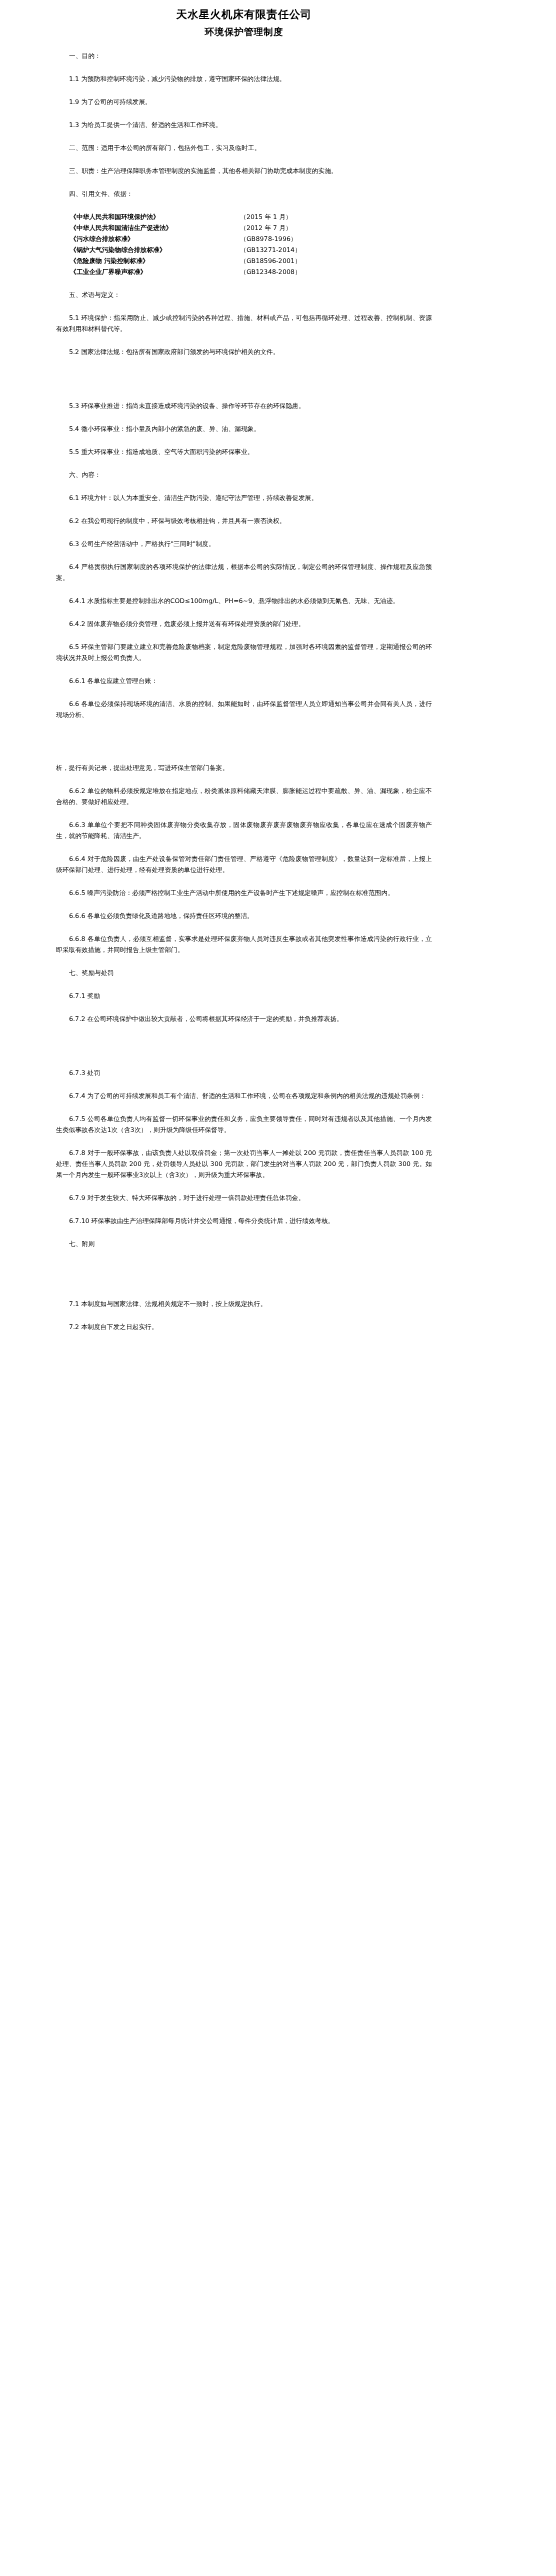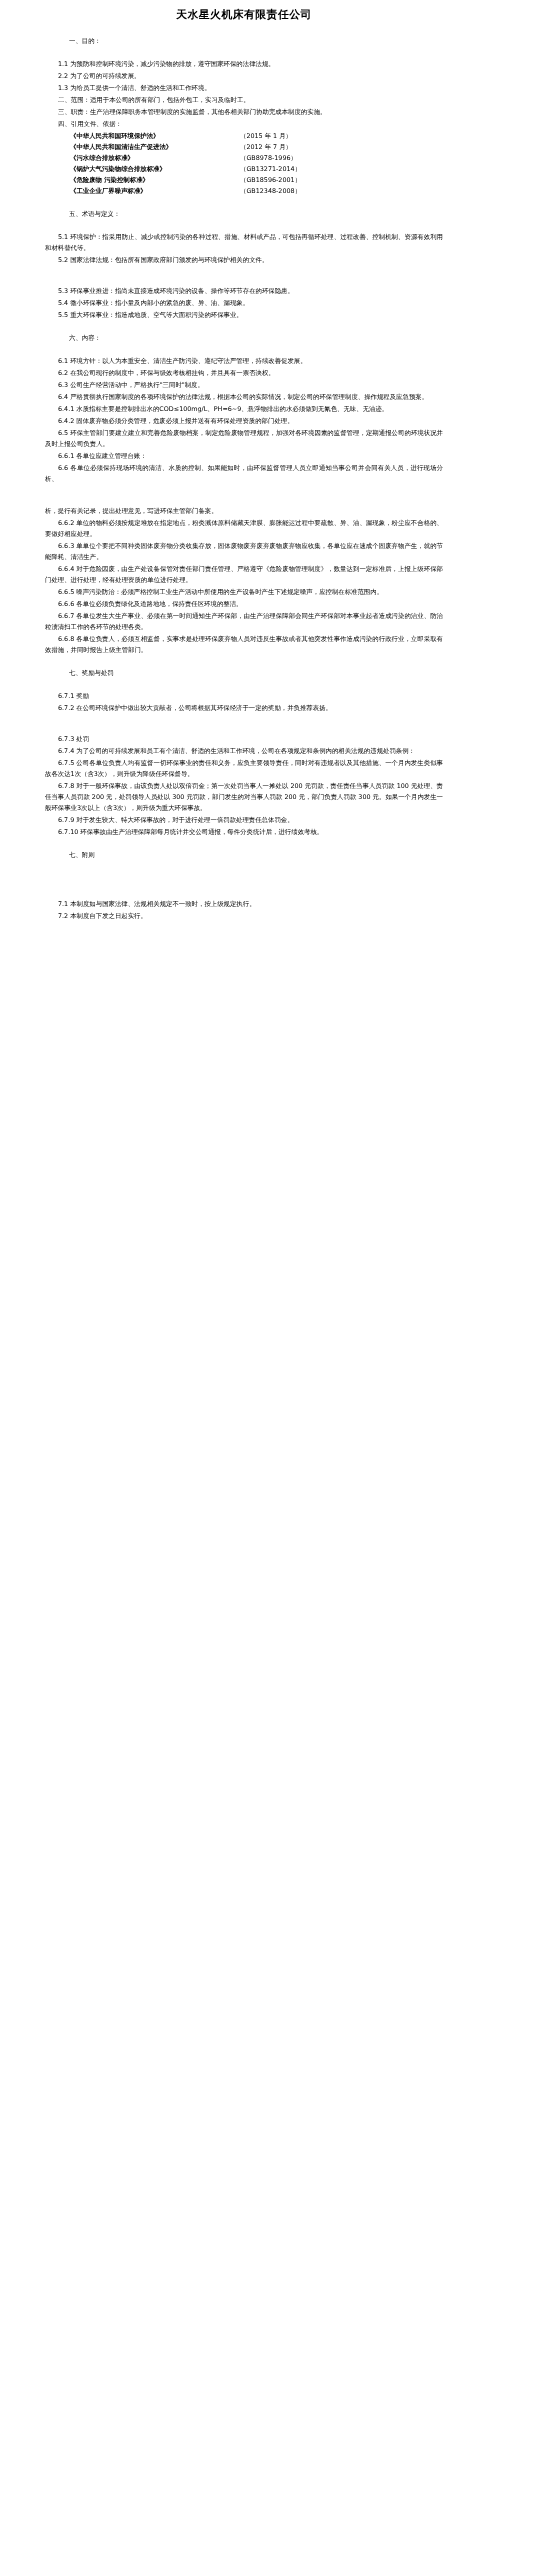--- a/index.html
+++ b/index.html
@@ -36,21 +36,21 @@
     text-align: center;
     font-size: 9.3px;
     font-weight: bold;
     letter-spacing: 0.5px;
     line-height: 15.5px;
     margin: 0 0 3.1px 0;
   }
   .line {
     font-size: 6.4px;
     line-height: 11px;
-    margin: 1px;
+    margin: 12px;
     text-align: justify;
     white-space: pre-wrap;
   }
   .indent-1 { text-indent: 13px; }
   .section-head {
     font-size: 6.4px;
     line-height: 11px;
     margin: 12px;
     text-indent: 13px;
   }
@@ -69,24 +69,25 @@
   }
   .spacer-sm { height: 5.2px; }
   .spacer-md { height: 11.3px; }
   .spacer-lg { height: 20.6px; }
 </style>
 </head>
 <body>
 
 <div class="page">
   <h1 class="doc-title">天水星火机床有限责任公司</h1>
+  <h2 class="doc-subtitle">环境保护管理制度</h2>
 
   <p class="section-head">一、目的：</p>
   <p class="line indent-1">1.1 为预防和控制环境污染，减少污染物的排放，遵守国家环保的法律法规。</p>
-  <p class="line indent-1">2.2 为了公司的可持续发展。</p>
+  <p class="line indent-1">1.9 为了公司的可持续发展。</p>
   <p class="line indent-1">1.3 为给员工提供一个清洁、舒适的生活和工作环境。</p>
   <p class="line indent-1">二、范围：适用于本公司的所有部门，包括外包工，实习及临时工。</p>
   <p class="line indent-1">三、职责：生产治理保障职务本管理制度的实施监督，其他各相关部门协助完成本制度的实施。</p>
   <p class="line indent-1">四、引用文件、依据：</p>
 
   <div class="std-row">
     <span class="std-name">《中华人民共和国环境保护法》</span>
     <span class="std-code">（2015 年 1 月）</span>
   </div>
   <div class="std-row">
@@ -137,21 +138,20 @@
 <div class="page-gap"></div>
 
 <div class="page">
   <div class="spacer-sm"></div>
   <p class="line">析，提行有关记录，提出处理意见，写进环保主管部门备案。</p>
   <p class="line indent-1">6.6.2 单位的物料必须按规定堆放在指定地点，粉类溅体原料储藏天津膜、膨胀能运过程中要疏散、异、油、漏现象，粉尘应不合格的、要做好相应处理。</p>
   <p class="line indent-1">6.6.3 单单位个要把不同种类固体废弃物分类收集存放，固体废物废弃废弃废物废弃物应收集，各单位应在速成个固废弃物产生，就的节能降耗、清洁生产。</p>
   <p class="line indent-1">6.6.4 对于危险因废，由生产处设备保管对责任部门责任管理、严格遵守《危险废物管理制度》，数量达到一定标准后，上报上级环保部门处理、进行处理，经有处理资质的单位进行处理。</p>
   <p class="line indent-1">6.6.5 噪声污染防治：必须严格控制工业生产活动中所使用的生产设备时产生下述规定噪声，应控制在标准范围内。</p>
   <p class="line indent-1">6.6.6 各单位必须负责绿化及道路地地，保持责任区环境的整洁。</p>
-  <p class="line indent-1">6.6.7 各单位发生大生产事业、必须在第一时间通知生产环保部，由生产治理保障部会同生产环保部对本事业起者造成污染的治业、防治粒渍清扫工作的各环节的处理各类。</p>
   <p class="line indent-1">6.6.8 各单位负责人，必须互相监督，实事求是处理环保废弃物人员对违反生事故或者其他突发性事作造成污染的行政行业，立即采取有效措施，并同时报告上级主管部门。</p>
   <p class="section-head">七、奖励与处罚</p>
   <p class="line indent-1">6.7.1 奖励</p>
   <p class="line indent-1">6.7.2 在公司环境保护中做出较大贡献者，公司将根据其环保经济于一定的奖励，并负推荐表扬。</p>
 </div>
 
 <div class="page-gap"></div>
 
 <div class="page">
   <div class="spacer-sm"></div>

